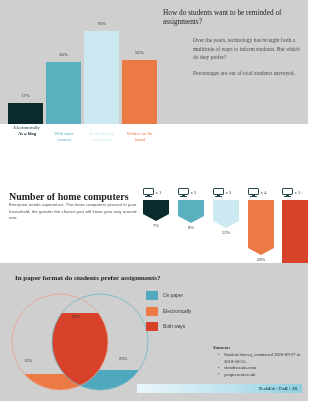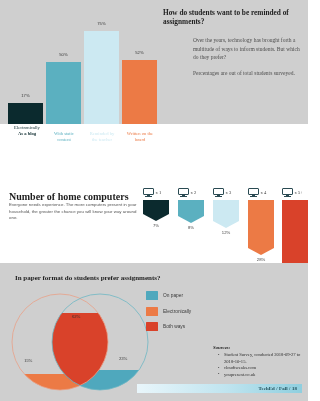--- a/index.html
+++ b/index.html
@@ -16,21 +16,21 @@
   .sec1{position:absolute;left:0;top:0;width:308px;height:124px;background:#cfcfcf;}
   .s1-chart{position:absolute;left:8px;top:0;width:150px;height:124px;}
   .bar{position:absolute;bottom:0;}
   .bar .bval{
     position:absolute;left:0;right:0;top:-10px;
     text-align:center;font-size:4.2px;color:#3a3a3a;letter-spacing:.1px;
   }
   .s1-right{position:absolute;left:163px;top:8px;width:140px;}
   .s1-title{
     font-family:"Liberation Serif", serif;
-    font-weight:bold;font-size:7.3px;line-height:1.28;color:#1d1d1d;
+    font-weight:normal;font-size:7.3px;line-height:1.28;color:#1d1d1d;
     margin:0 0 9px 0;
   }
   .s1-body{
     margin-left:30px;margin-top:9px;
     font-family:"Liberation Serif", serif;
     font-size:5.5px;line-height:1.62;color:#4d4d4d;
   }
   .s1-body p{margin:0 0 7px 0;}
 
   .s1-labels{position:absolute;left:8px;top:125px;width:152px;height:30px;}

